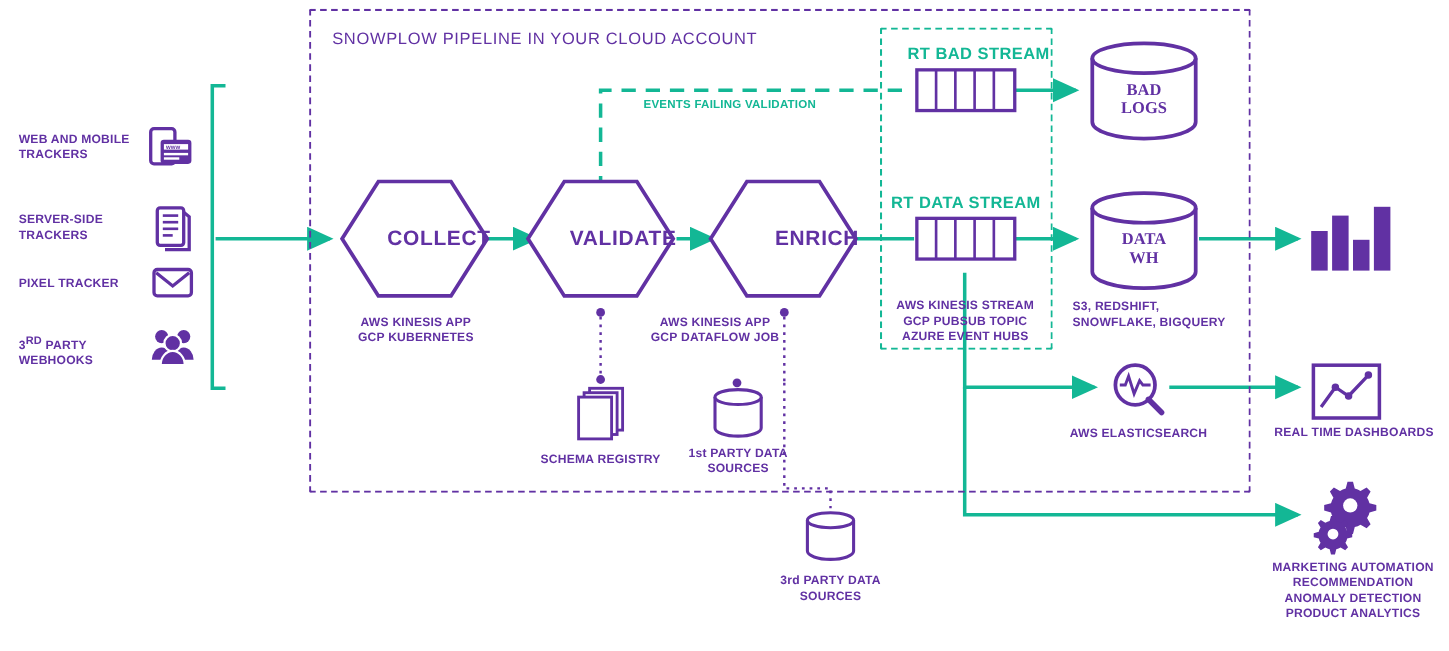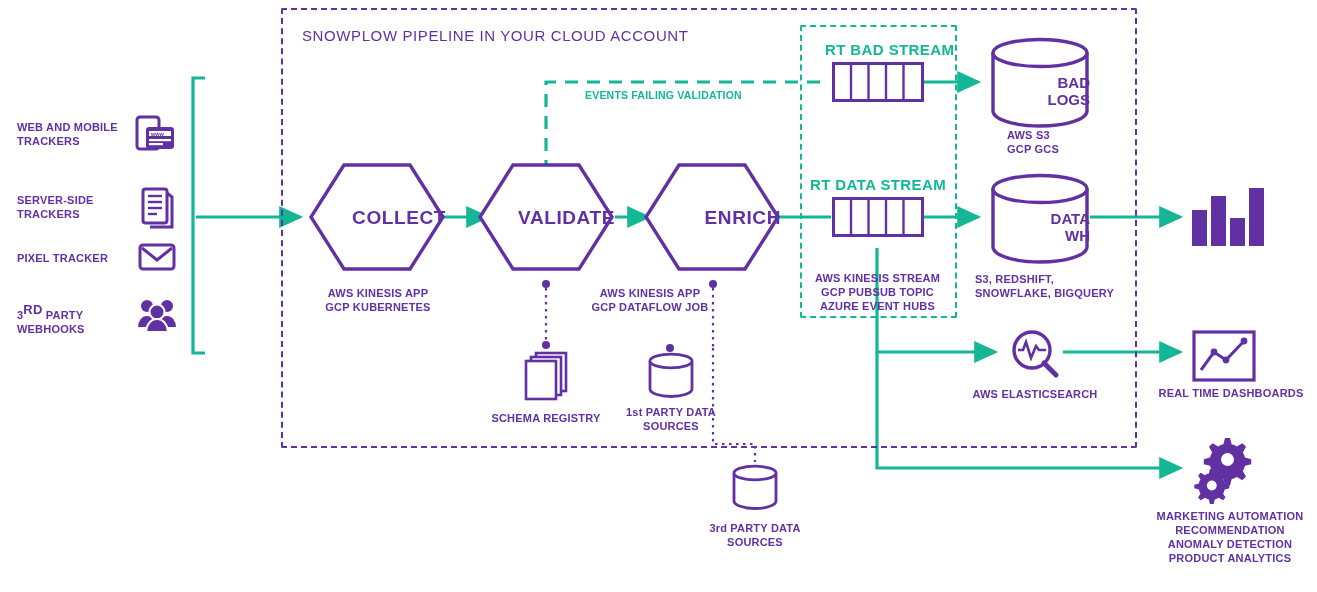--- a/index.html
+++ b/index.html
@@ -31,22 +31,23 @@
     color: #6131a3;
     font-weight: bold;
     font-size: 19px;
     letter-spacing: 0.6px;
     text-align: right;
   }
   .cyl-label {
     color: #6131a3;
     font-weight: bold;
     font-size: 15px;
-    text-align: right;
+    text-align: center;
     line-height: 17px;
+    font-family: Liberation Serif, serif;
   }
   .section-title {
     color: #6131a3;
     font-size: 15px;
     letter-spacing: 0.6px;
   }
   .stream-title {
     color: #13b795;
     font-weight: bold;
     font-size: 15px;
@@ -146,21 +147,21 @@
 
   <div class="abs lbl" style="left:17px;top:251px;width:115px;">
     <span style="white-space:pre-line;">PIXEL TRACKER</span>
   </div>
   <svg class="abs" style="left:138px;top:242px;width:40px;height:32px;">
     <rect x="2" y="3" width="34" height="24" rx="3" fill="none" stroke="#6131a3" stroke-width="3"></rect>
     <path d="M4,6 L19,18 L34,6" fill="none" stroke="#6131a3" stroke-width="3"></path>
   </svg>
 
   <div class="abs lbl" style="left:17px;top:303px;width:115px;">
-    <span><span>3</span><sup style="font-size:13px;">RD</sup><span> PARTY</span></span><br>
+    <span><span>3</span><sup style="font-size:10px;">RD</sup><span> PARTY</span></span><br>
     <span>WEBHOOKS</span>
   </div>
   <svg class="abs" style="left:136px;top:296px;width:44px;height:40px;">
     <circle cx="11" cy="10" r="6" fill="#6131a3"></circle>
     <path d="M2,31 a9,11 0 0 1 18,0 z" fill="#6131a3"></path>
     <circle cx="31" cy="10" r="6" fill="#6131a3"></circle>
     <path d="M22,31 a9,11 0 0 1 18,0 z" fill="#6131a3"></path>
     <circle cx="21" cy="16" r="7.5" fill="#6131a3" stroke="#ffffff" stroke-width="2"></circle>
     <path d="M10,36 a11,13 0 0 1 22,0 z" fill="#6131a3" stroke="#ffffff" stroke-width="2"></path>
   </svg>
@@ -206,22 +207,20 @@
   <div class="abs lbl center" style="left:805px;top:271px;width:145px;white-space:pre-line;">AWS KINESIS STREAM
 GCP PUBSUB TOPIC
 AZURE EVENT HUBS</div>
 
   <svg class="abs" style="left:990px;top:38px;width:100px;height:92px;">
     <path d="M3,15 L3,73 a47,15 0 0 0 94,0 L97,15" fill="#ffffff" stroke="#6131a3" stroke-width="3.4"></path>
     <ellipse cx="50" cy="15" rx="47" ry="13.5" fill="#ffffff" stroke="#6131a3" stroke-width="3.4"></ellipse>
   </svg>
   <div class="abs cyl-label" style="left:990px;top:74px;width:100px;white-space:pre-line;">BAD
 LOGS</div>
-  <div class="abs lbl" style="left:1007px;top:128px;width:140px;white-space:pre-line;">AWS S3
-GCP GCS</div>
 
   <svg class="abs" style="left:990px;top:174px;width:100px;height:92px;">
     <path d="M3,15 L3,73 a47,15 0 0 0 94,0 L97,15" fill="#ffffff" stroke="#6131a3" stroke-width="3.4"></path>
     <ellipse cx="50" cy="15" rx="47" ry="13.5" fill="#ffffff" stroke="#6131a3" stroke-width="3.4"></ellipse>
   </svg>
   <div class="abs cyl-label" style="left:990px;top:210px;width:100px;white-space:pre-line;">DATA
 WH</div>
   <div class="abs lbl" style="left:975px;top:272px;width:170px;white-space:pre-line;">S3, REDSHIFT,
 SNOWFLAKE, BIGQUERY</div>
 

